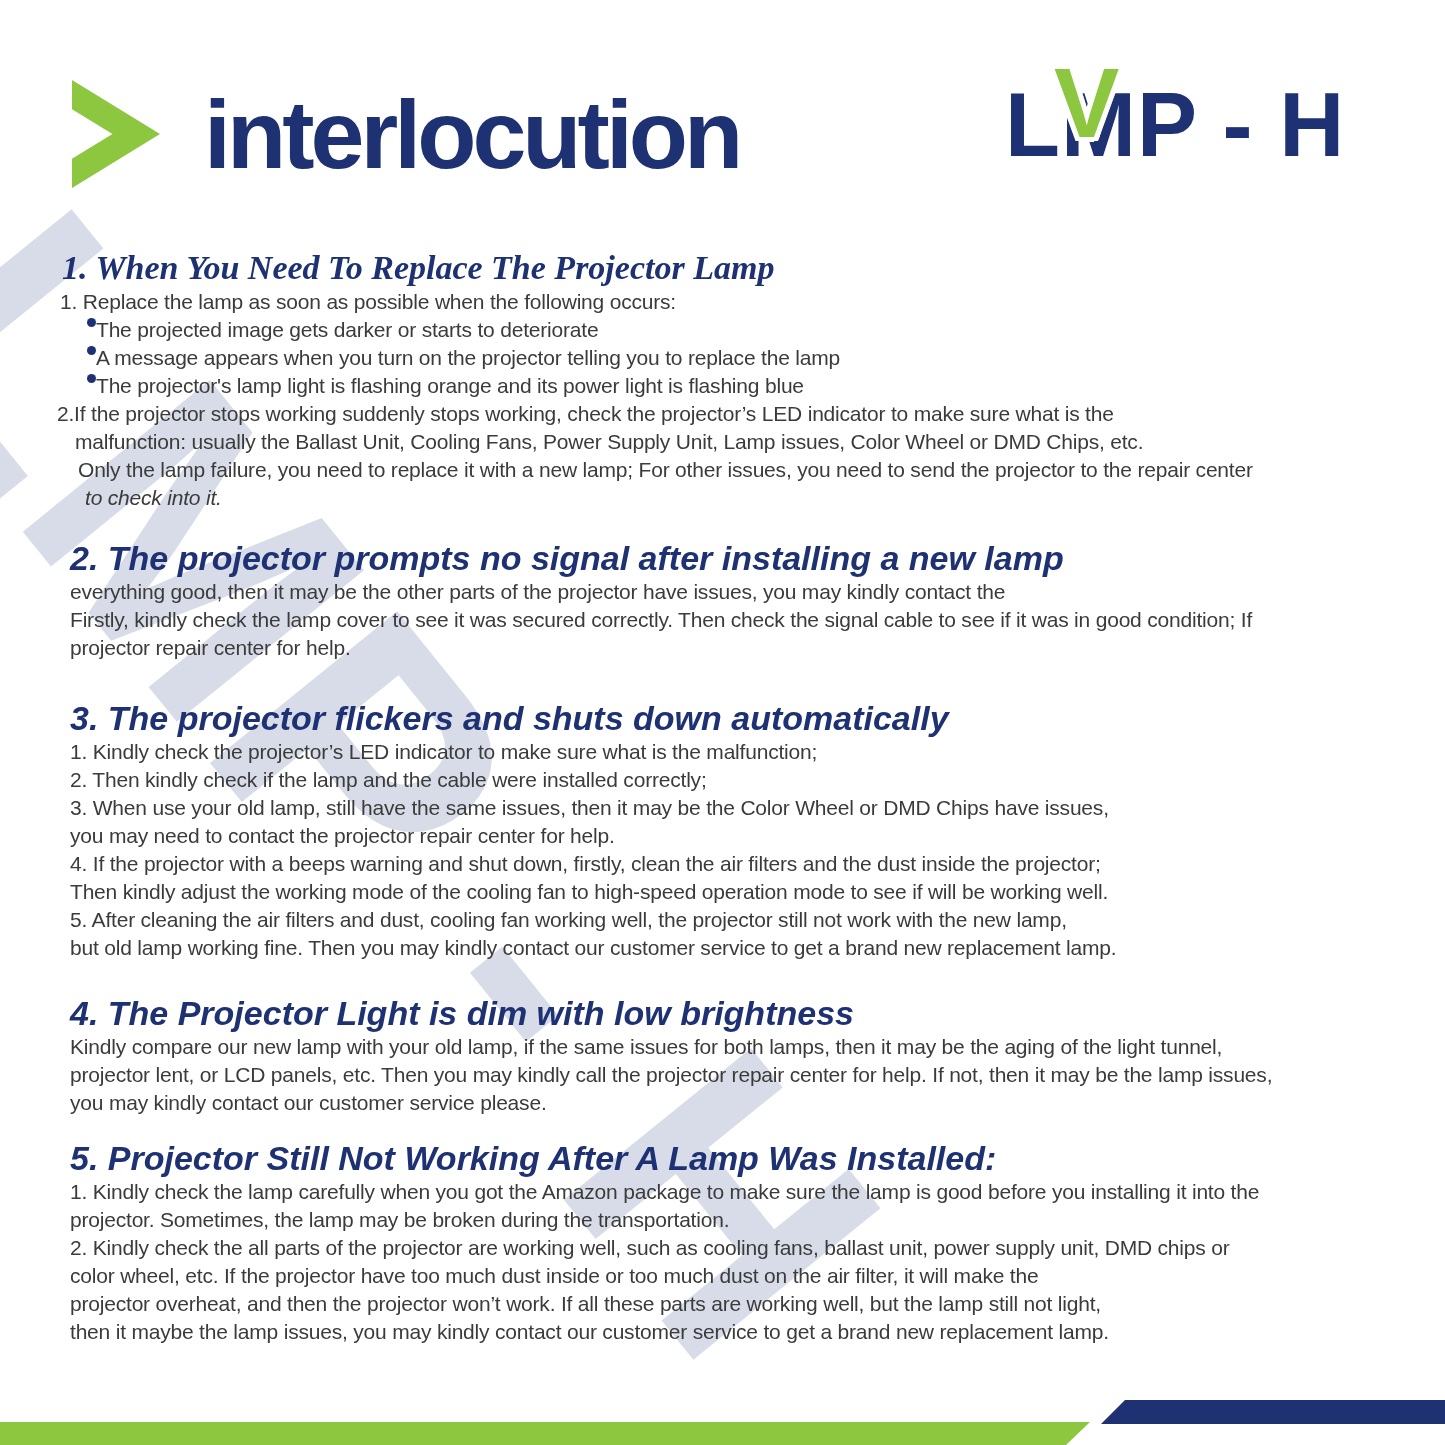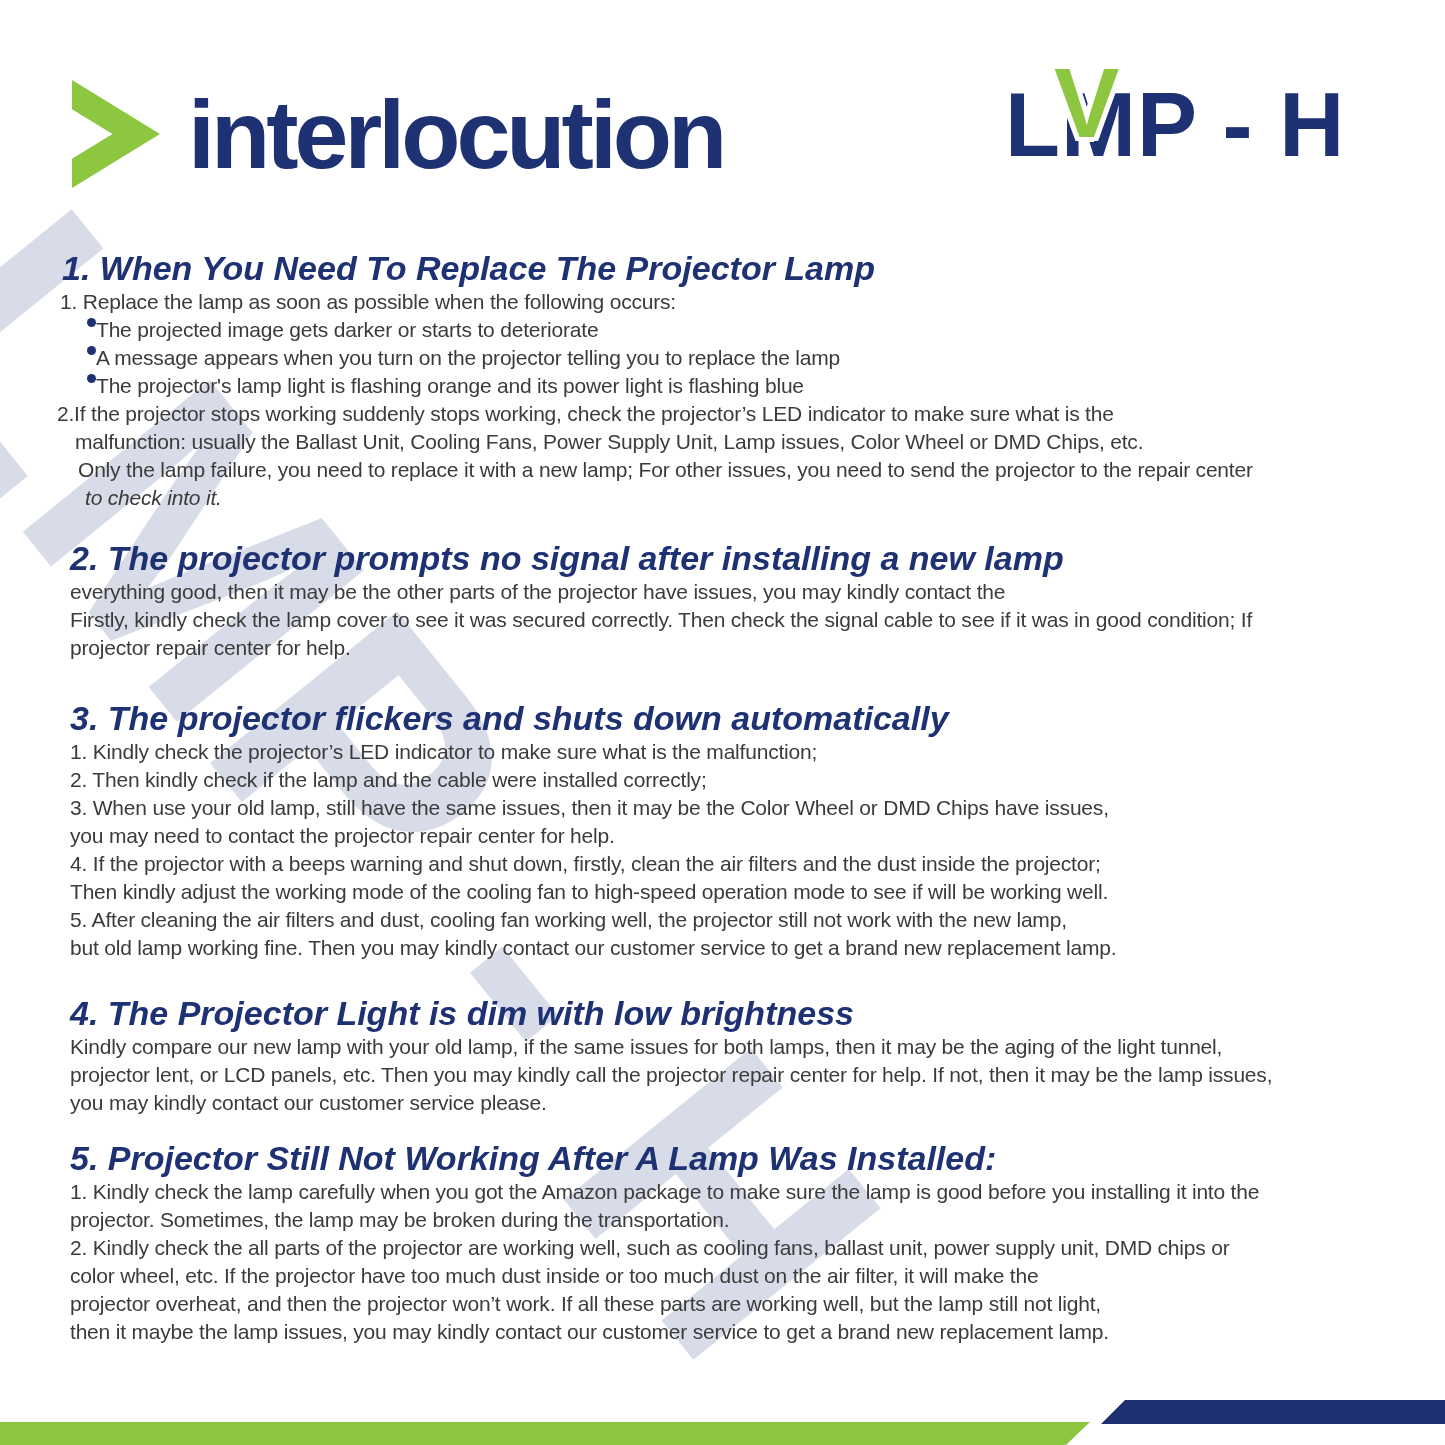--- a/index.html
+++ b/index.html
@@ -28,21 +28,21 @@
     transform:rotate(51deg);
     transform-origin:0 0;
     white-space:nowrap;
     z-index:0;
     user-select:none;
   }
   
   .brand{
     position:absolute;
     top:80px;left:72px;
-    display:flex;align-items:center;gap:28px;
+    display:flex;align-items:center;gap:44px;
     z-index:2;
   }
   .chevron{
     width:88px;height:108px;
     background:var(--green);
     clip-path:polygon(0 0,100% 50%,0 100%,0 73%,46% 50%,0 27%);
     flex:0 0 auto;
   }
   .brand-name{
     font-size:97px;
@@ -89,21 +89,21 @@
   .faq-section:nth-child(5){margin-top:21px;}
   .heading{
     font-size:34px;
     line-height:40px;
     font-weight:bold;
     font-style:italic;
     color:var(--navy);
     padding-left:70px;
     white-space:nowrap;
   }
-  .faq-section:first-child .heading{padding-left:62px;}
+  .faq-section:first-child .heading{padding-left:62px;font-family:Liberation Serif, serif;}
   .line{
     position:relative;
     font-size:21px;
     letter-spacing:-0.2px;
     line-height:28px;
     color:var(--text);
     white-space:nowrap;
   }
   .n1{padding-left:60px;}
   .bu{padding-left:96px;}

